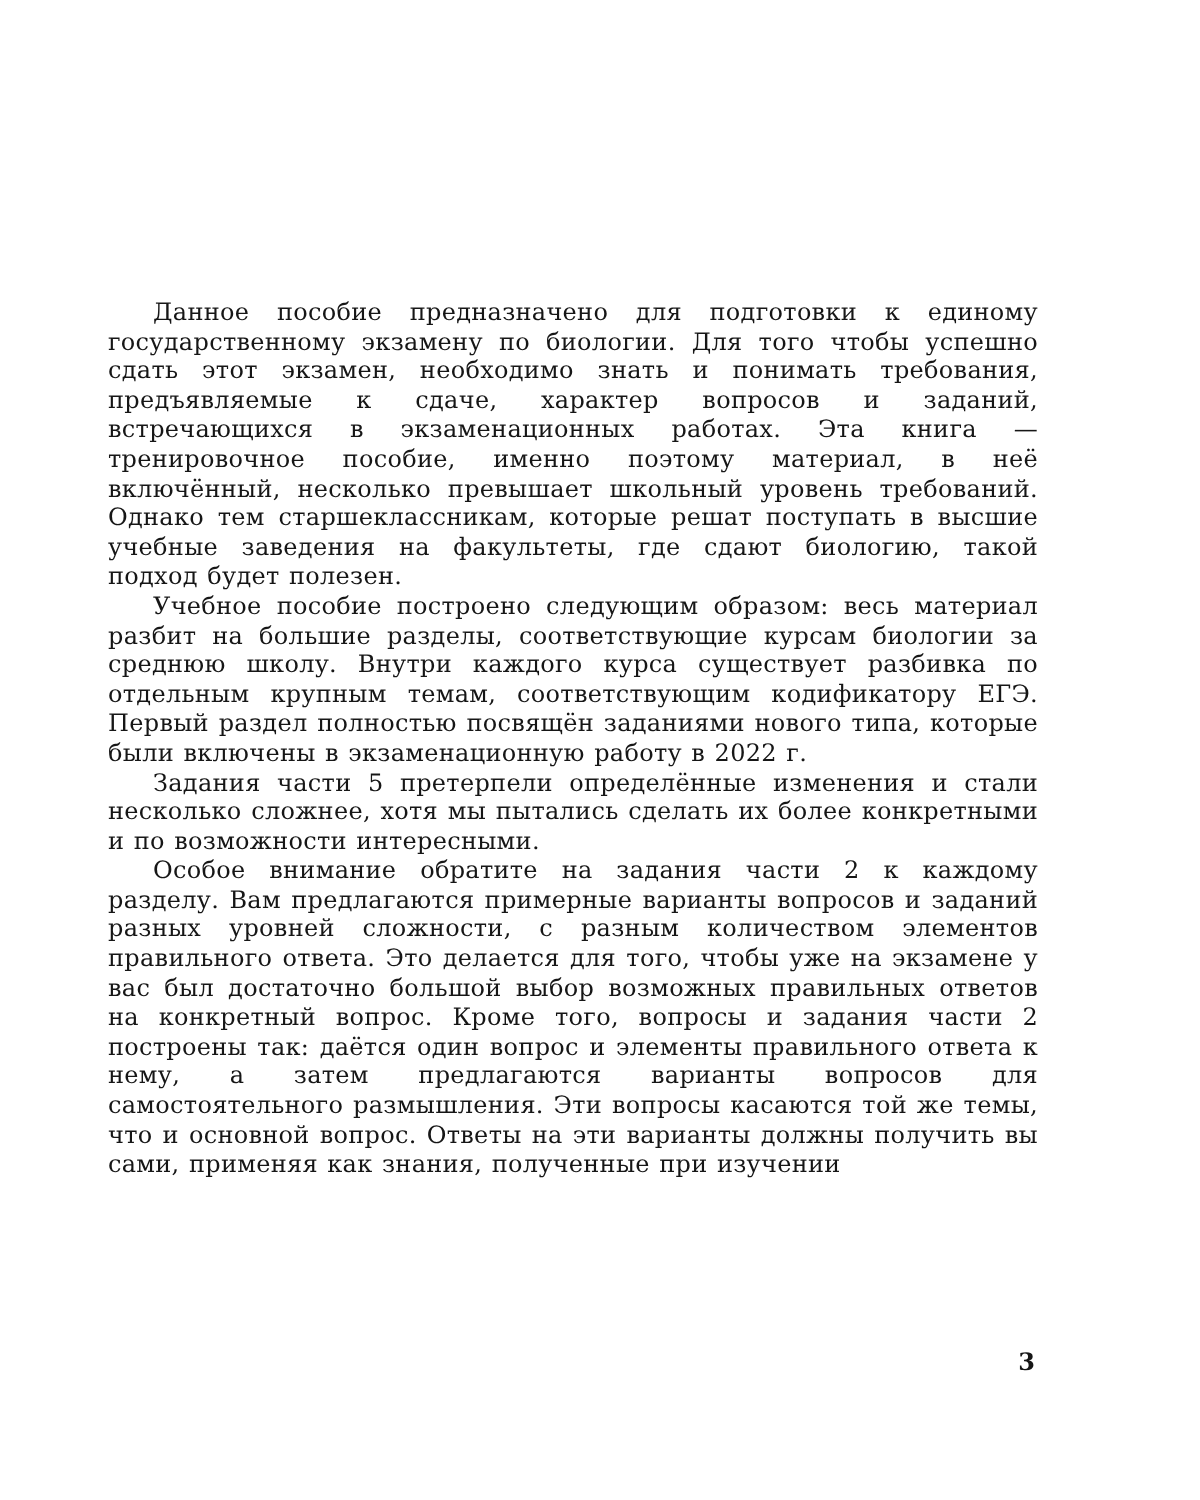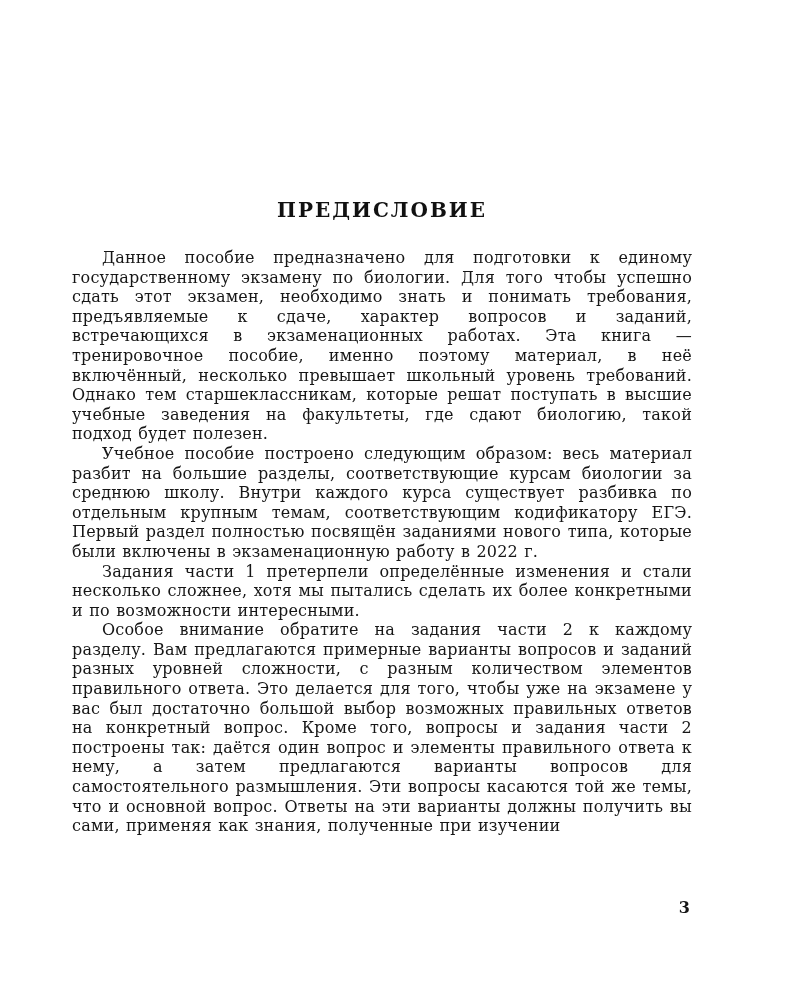--- a/index.html
+++ b/index.html
@@ -48,22 +48,21 @@
     font-size: 16px;
     font-weight: bold;
     color: #161616;
   }
 </style>
 </head>
 <body>
 
 <div class="page">
   <div class="content">
-    <h1 class="title">ПРЕДИСЛОВИЕ</h1>
     <div class="bodytext">
       <p>Данное пособие предназначено для подготовки к единому государственному экзамену по биологии. Для того чтобы успешно сдать этот экзамен, необходимо знать и понимать требования, предъявляемые к сдаче, характер вопросов и заданий, встречающихся в экзаменационных работах. Эта книга — тренировочное пособие, именно поэтому материал, в неё включённый, несколько превышает школьный уровень требований. Однако тем старшеклассникам, которые решат поступать в высшие учебные заведения на факультеты, где сдают биологию, такой подход будет полезен.</p>
       <p>Учебное пособие построено следующим образом: весь материал разбит на большие разделы, соответствующие курсам биологии за среднюю школу. Внутри каждого курса существует разбивка по отдельным крупным темам, соответствующим кодификатору ЕГЭ. Первый раздел полностью посвящён заданиями нового типа, которые были включены в экзаменационную работу в 2022 г.</p>
-      <p>Задания части 1 претерпели определённые изменения и стали несколько сложнее, хотя мы пытались сделать их более конкретными и по возможности интересными.</p>
+      <p>Задания части 5 претерпели определённые изменения и стали несколько сложнее, хотя мы пытались сделать их более конкретными и по возможности интересными.</p>
       <p>Особое внимание обратите на задания части 2 к каждому разделу. Вам предлагаются примерные варианты вопросов и заданий разных уровней сложности, с разным количеством элементов правильного ответа. Это делается для того, чтобы уже на экзамене у вас был достаточно большой выбор возможных правильных ответов на конкретный вопрос. Кроме того, вопросы и задания части 2 построены так: даётся один вопрос и элементы правильного ответа к нему, а затем предлагаются варианты вопросов для самостоятельного размышления. Эти вопросы касаются той же темы, что и основной вопрос. Ответы на эти варианты должны получить вы сами, применяя как знания, полученные при изучении</p>
     </div>
   </div>
   <div class="page-number">3</div>
 </div>
 
 </body></html>

